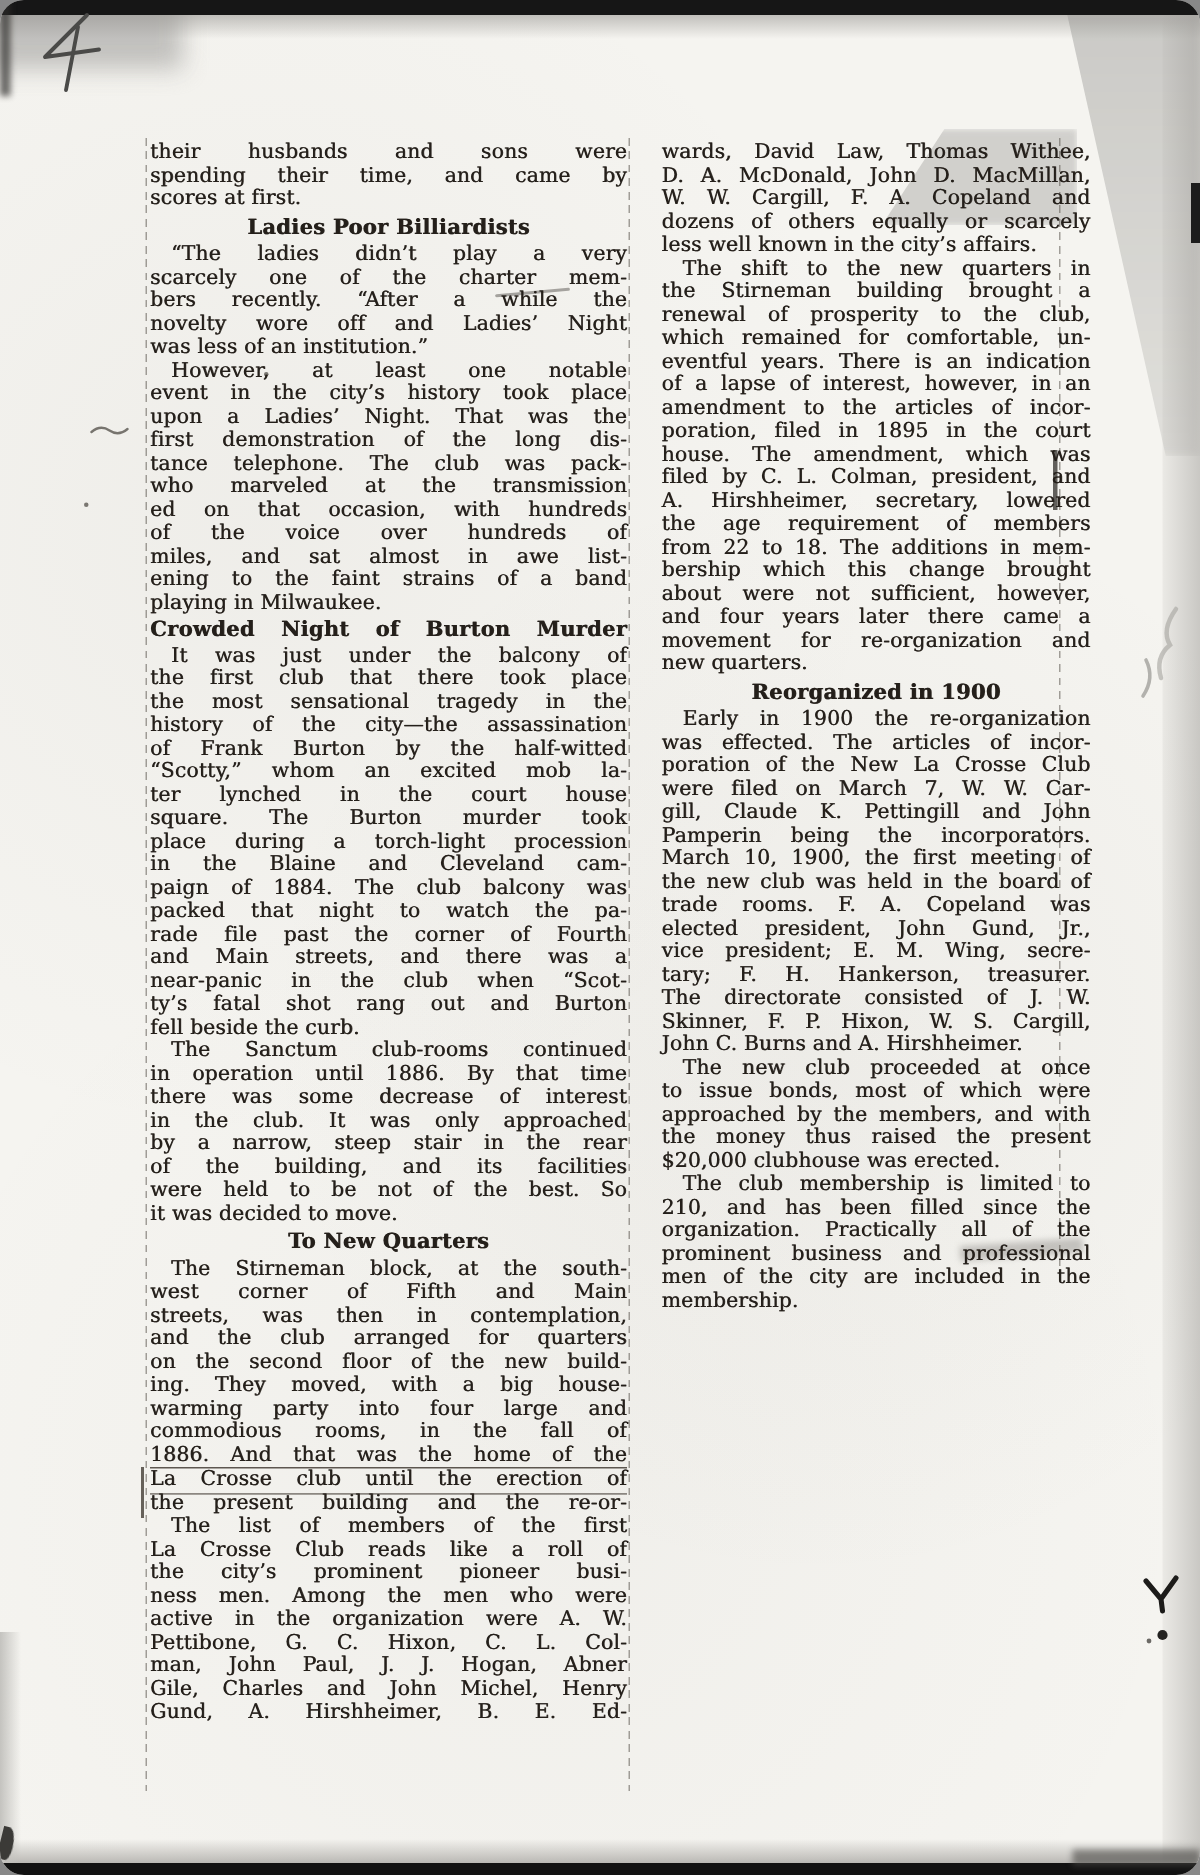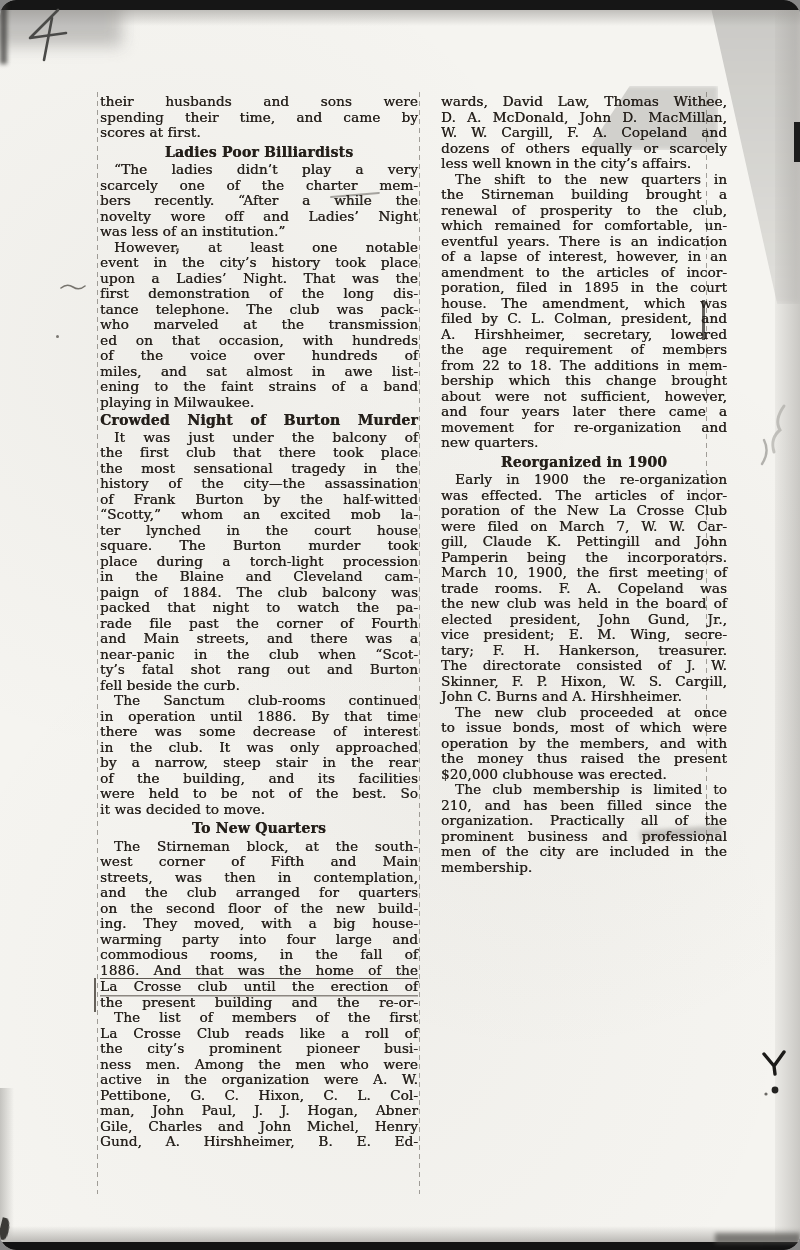--- a/index.html
+++ b/index.html
@@ -241,33 +241,33 @@
       </div>
       <div class="heading">Reorganized in 1900</div>
       <div class="para">
         <div class="line pl">Early in 1900 the re-organization</div>
         <div class="line">was effected. The articles of incor-</div>
         <div class="line">poration of the New La Crosse Club</div>
         <div class="line">were filed on March 7, W. W. Car-</div>
         <div class="line">gill, Claude K. Pettingill and John</div>
         <div class="line">Pamperin being the incorporators.</div>
         <div class="line">March 10, 1900, the first meeting of</div>
+        <div class="line">the new club was held in the board of</div>
         <div class="line">trade rooms. F. A. Copeland was</div>
-        <div class="line">the new club was held in the board of</div>
         <div class="line">elected president, John Gund, Jr.,</div>
         <div class="line">vice president; E. M. Wing, secre-</div>
         <div class="line">tary; F. H. Hankerson, treasurer.</div>
         <div class="line">The directorate consisted of J. W.</div>
         <div class="line">Skinner, F. P. Hixon, W. S. Cargill,</div>
         <div class="line endl">John C. Burns and A. Hirshheimer.</div>
       </div>
       <div class="para">
         <div class="line pl">The new club proceeded at once</div>
         <div class="line">to issue bonds, most of which were</div>
-        <div class="line">operation by the members, and with</div>
+        <div class="line">approached by the members, and with</div>
         <div class="line">the money thus raised the present</div>
         <div class="line endl">$20,000 clubhouse was erected.</div>
       </div>
       <div class="para">
         <div class="line pl">The club membership is limited to</div>
         <div class="line">210, and has been filled since the</div>
         <div class="line">organization. Practically all of the</div>
         <div class="line">prominent business and professional</div>
         <div class="line">men of the city are included in the</div>
         <div class="line endl">membership.</div>

